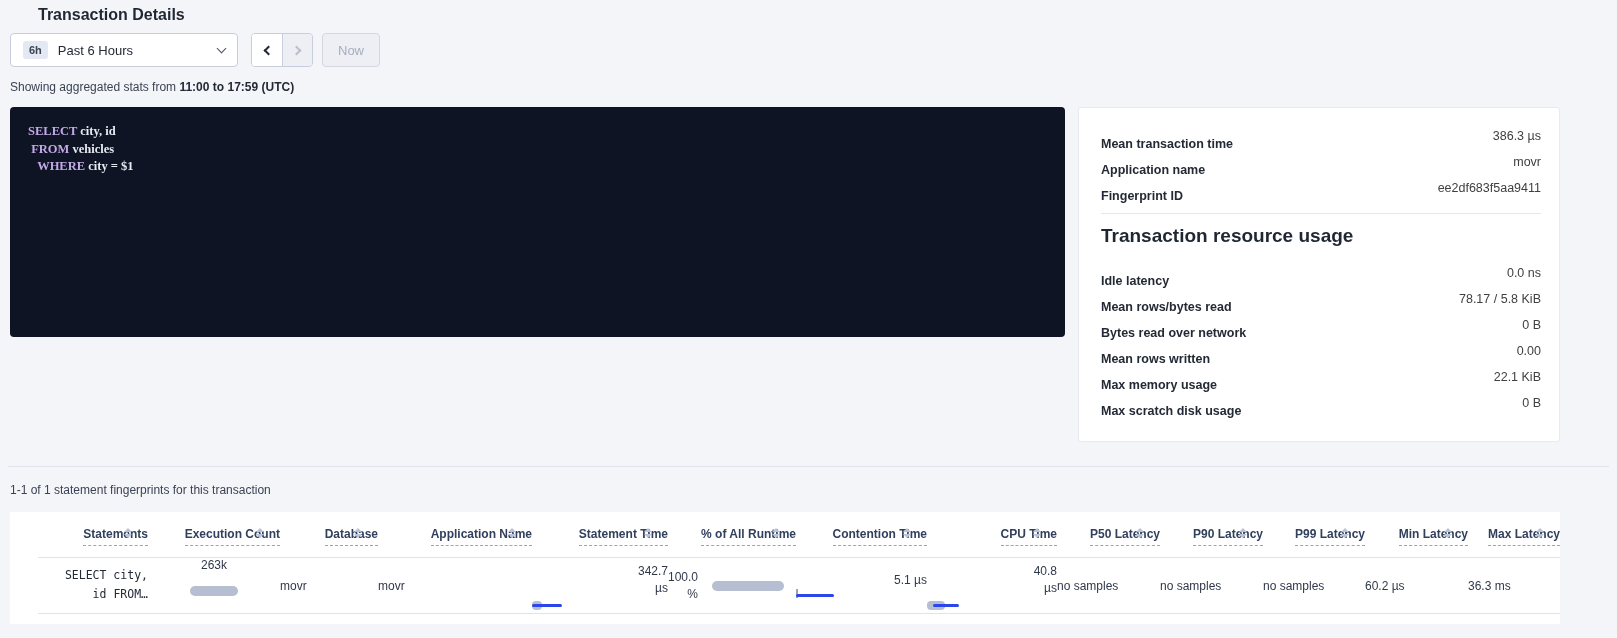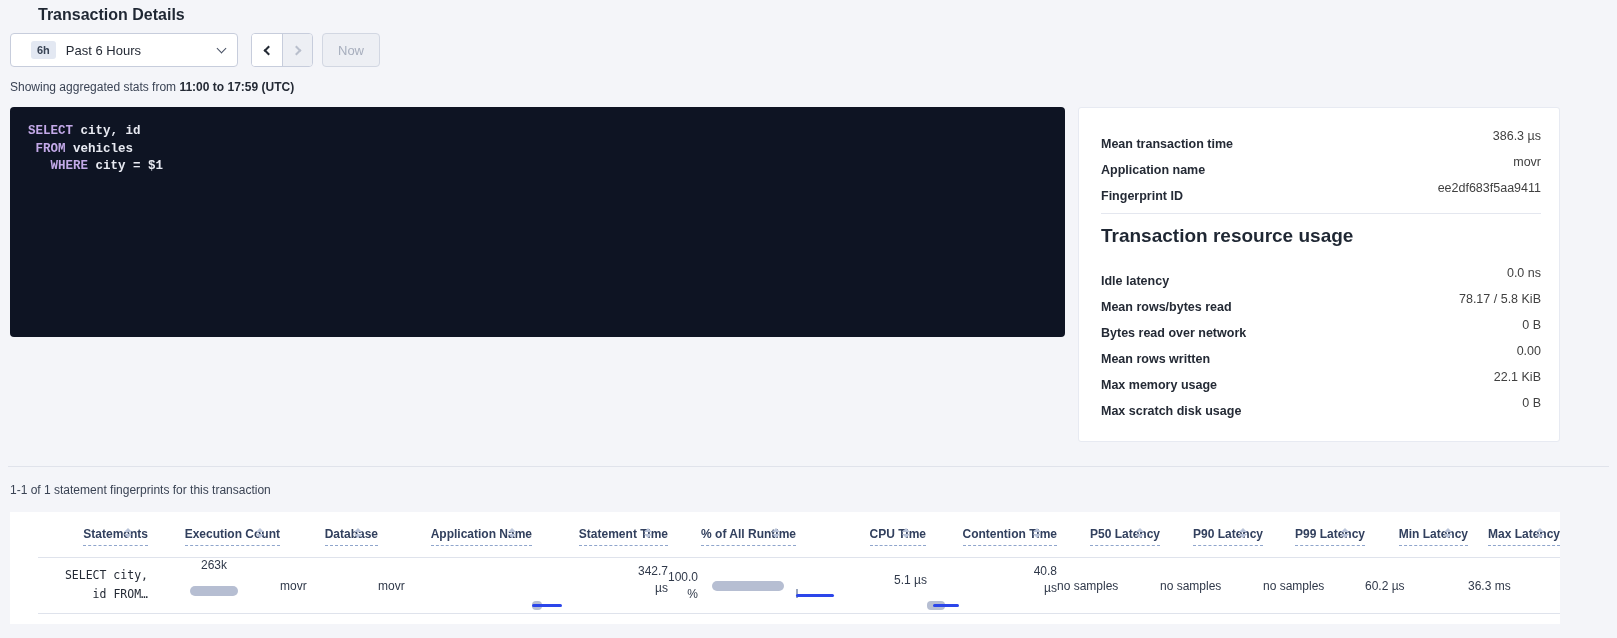--- a/index.html
+++ b/index.html
@@ -14,21 +14,21 @@
     --sql-kw:#c3a9e8; --sql-bg:#0e1423;
   }
 
   
   .page-title{ position:absolute; left:10px; top:6px; font-size:16px; font-weight:700; color:#1f2733;margin-left:28px; }
   .controls{ position:absolute; left:10px; top:33px; display:flex; align-items:stretch; }
   .dropdown{
     width:228px; height:34px; background:#fff; border:1px solid #c7cddc; border-radius:4px;
     display:flex; align-items:center; padding:0 12px; gap:10px; cursor:pointer;
   }
-  .badge{ background:#e3e8f2; color:#394455; font-size:11px; font-weight:700; padding:3px 6px; border-radius:3px;margin-left:8px; }
+  .badge{ background:#e3e8f2; color:#394455; font-size:11px; font-weight:700; padding:3px 6px; border-radius:3px; }
   .dd-label{ font-size:13px; color:#242a35; }
   .chevron-down{
     margin-left:auto; width:7px; height:7px;
     border-right:1.5px solid #475064; border-bottom:1.5px solid #475064;
     transform:rotate(45deg); margin-top:-4px;
   }
   .nav-group{ display:flex; margin-left:13px; border:1px solid #c7cddc; border-radius:4px; overflow:hidden; height:34px; background:#fff; }
   .nav-btn{ width:30px; display:flex; align-items:center; justify-content:center; background:#fff; border:none; cursor:pointer; }
   .nav-btn + .nav-btn{ border-left:1px solid #c7cddc; }
   .nav-btn.disabled{ background:#edeff4; cursor:default; }
@@ -41,21 +41,21 @@
   }
   .caption{ position:absolute; left:10px; top:80px; font-size:12px; color:#3a4354; }
   .caption b{ font-weight:700; color:#242a35; }
 
   
   .sql-box{
     position:absolute; left:10px; top:107px; width:1055px; height:230px;
     background:var(--sql-bg,#0e1423); border-radius:4px; padding:16px 18px;
   }
   .sql-code{
-    font-family:Liberation Mono, monospace; font-size:12.5px; line-height:17.5px;
+    font-family:Liberation Serif, serif; font-size:12.5px; line-height:17.5px;
     font-weight:700; color:#e8eaf2; white-space:pre;
   }
   .sql-code .kw{ color:var(--sql-kw,#c3a9e8); }
 
   
   .details-card{
     position:absolute; left:1078px; top:107px; width:482px; height:335px;
     background:#fff; border:1px solid #e7eaf2; border-radius:3px; padding:15px 18px 0 22px;
   }
   .detail-row{ display:flex; justify-content:space-between; align-items:center; height:26px; }
@@ -190,22 +190,22 @@
 <div class="stmt-caption">1-1 of 1 statement fingerprints for this transaction</div>
 
 <div class="table-card">
   <div class="thead">
     <div class="th c0"><span class="th-label">Statements</span><span class="sort-icon"></span></div>
     <div class="th c1"><span class="th-label">Execution Count</span><span class="sort-icon"></span></div>
     <div class="th c2"><span class="th-label">Database</span><span class="sort-icon"></span></div>
     <div class="th c3"><span class="th-label">Application Name</span><span class="sort-icon"></span></div>
     <div class="th c4"><span class="th-label">Statement Time</span><span class="sort-icon"></span></div>
     <div class="th c5"><span class="th-label">% of All Runtime</span><span class="sort-icon"></span></div>
+    <div class="th c6"><span class="th-label">Contention Time</span><span class="sort-icon"></span></div>
     <div class="th c7"><span class="th-label">CPU Time</span><span class="sort-icon"></span></div>
-    <div class="th c6"><span class="th-label">Contention Time</span><span class="sort-icon"></span></div>
     <div class="th c8"><span class="th-label">P50 Latency</span><span class="sort-icon"></span></div>
     <div class="th c9"><span class="th-label">P90 Latency</span><span class="sort-icon"></span></div>
     <div class="th c10"><span class="th-label">P99 Latency</span><span class="sort-icon"></span></div>
     <div class="th c11"><span class="th-label">Min Latency</span><span class="sort-icon"></span></div>
     <div class="th c12"><span class="th-label">Max Latency</span><span class="sort-icon"></span></div>
   </div>
 
   <div class="trow">
     <div class="cell stmt c0">
       <span>SELECT city,</span><br>

